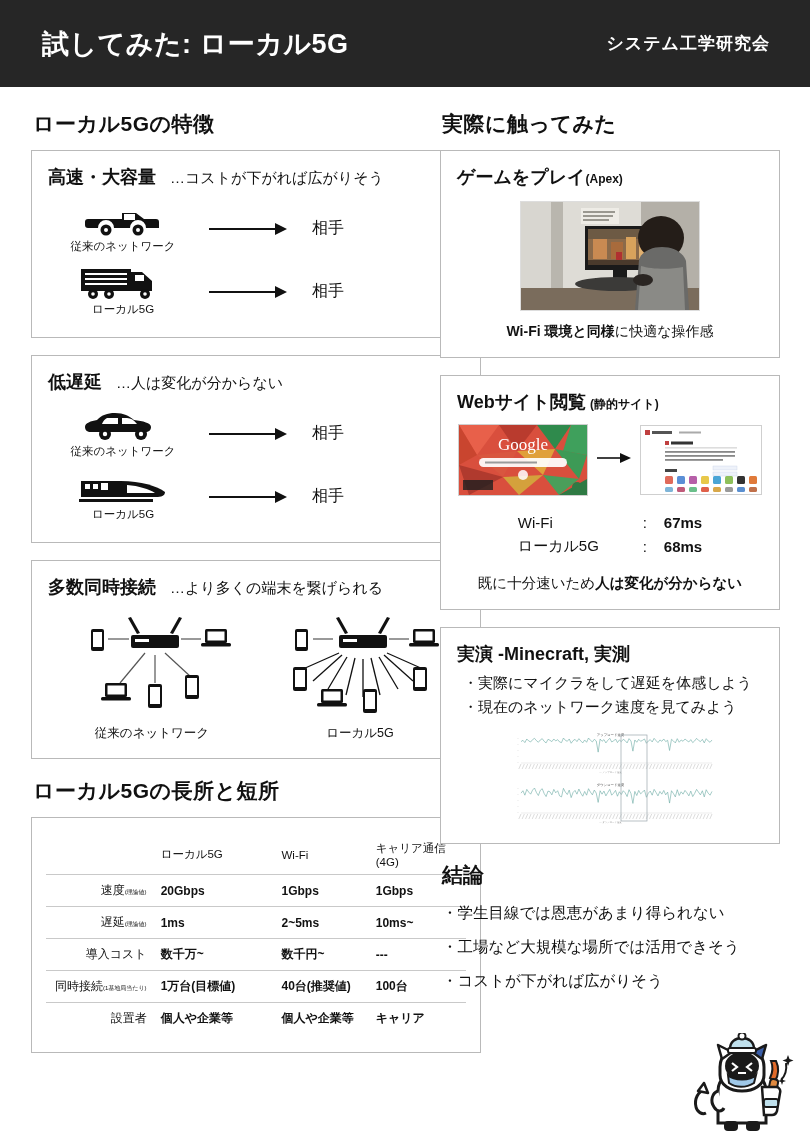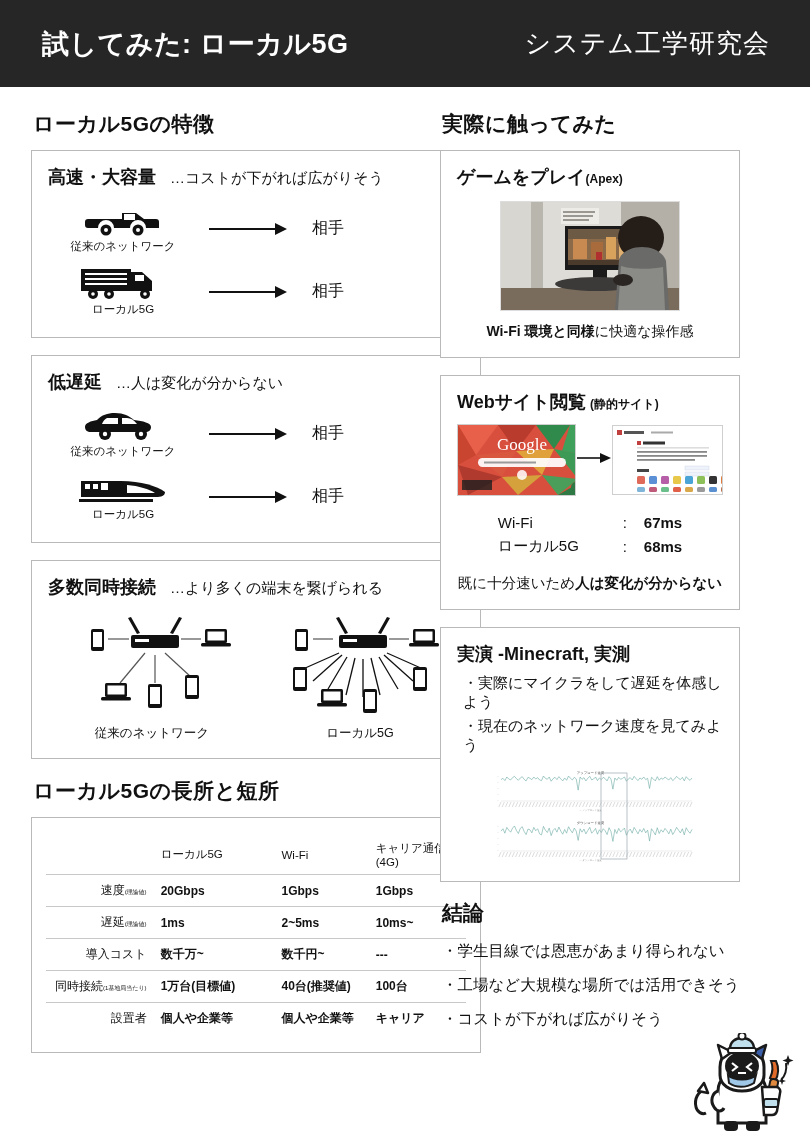--- a/index.html
+++ b/index.html
@@ -13,25 +13,25 @@
   .poster { position: relative; width: 810px; height: 1147px; background:#fff; }
 
   
   .header {
     position: absolute; left: 0; top: 0; width: 810px; height: 87px;
     background: #262626; color: #ffffff;
     display: flex; align-items: center; justify-content: space-between;
     padding: 0 40px 0 42px;
   }
   .header-title { font-size: 27px; font-weight: bold; letter-spacing: .5px; }
-  .header-org { font-size: 26px; font-weight: normal; letter-spacing: 1px; margin-left: 43px; }
+  .header-org { font-size: 17px; font-weight: bold; letter-spacing: 1px; margin-left: 43px; }
 
   
   .col-left  { position: absolute; left: 31px; top: 110px; width: 450px; }
-  .col-right { position: absolute; left: 440px; top: 110px; width: 300px; }
+  .col-right { position: absolute; left: 440px; top: 110px; width: 340px; }
 
   .col-heading {
     font-size: 21px; font-weight: bold; color: #111;
     margin: 0 0 12px 2px; letter-spacing: .5px;
   }
   .col-heading.second { margin-top: 18px; }
 
   .card {
     border: 1px solid #b9b9b9; background: #fff;
     padding: 14px 16px 16px 16px; margin-bottom: 17px;
@@ -59,21 +59,21 @@
 
   
   .photo {
     border: 1px solid #ddd; overflow: hidden; position: relative;
   }
   .game-photo { width: 180px; height: 110px; margin: 12px auto 0; }
   .caption-bold { text-align:center; font-size: 14px; font-weight: bold; margin-top: 12px; }
   .caption-bold .light { font-weight: normal; }
 
   
-  .web-row { display: flex; align-items: center; justify-content: center; margin-top: 10px; }
+  .web-row { display: flex; align-items: center; justify-content: center; gap: 8px; margin-top: 10px; }
   .thumb-google { width: 130px; height: 72px; position: relative; overflow: hidden; border:1px solid #cfcfcf; }
   .thumb-site   { width: 122px; height: 70px; position: relative; overflow: hidden; border:1px solid #cfcfcf; background:#fff; }
 
   .latency-table { margin: 14px auto 0; font-size: 15px; }
   .latency-table td { padding: 2px 0; }
   .lt-name { width: 108px; }
   .lt-colon { width: 34px; text-align: center; }
   .lt-val { font-weight: bold; }
   .note-line { text-align:center; font-size: 14.5px; margin-top: 14px; }
   .note-line b { font-weight: bold; }

